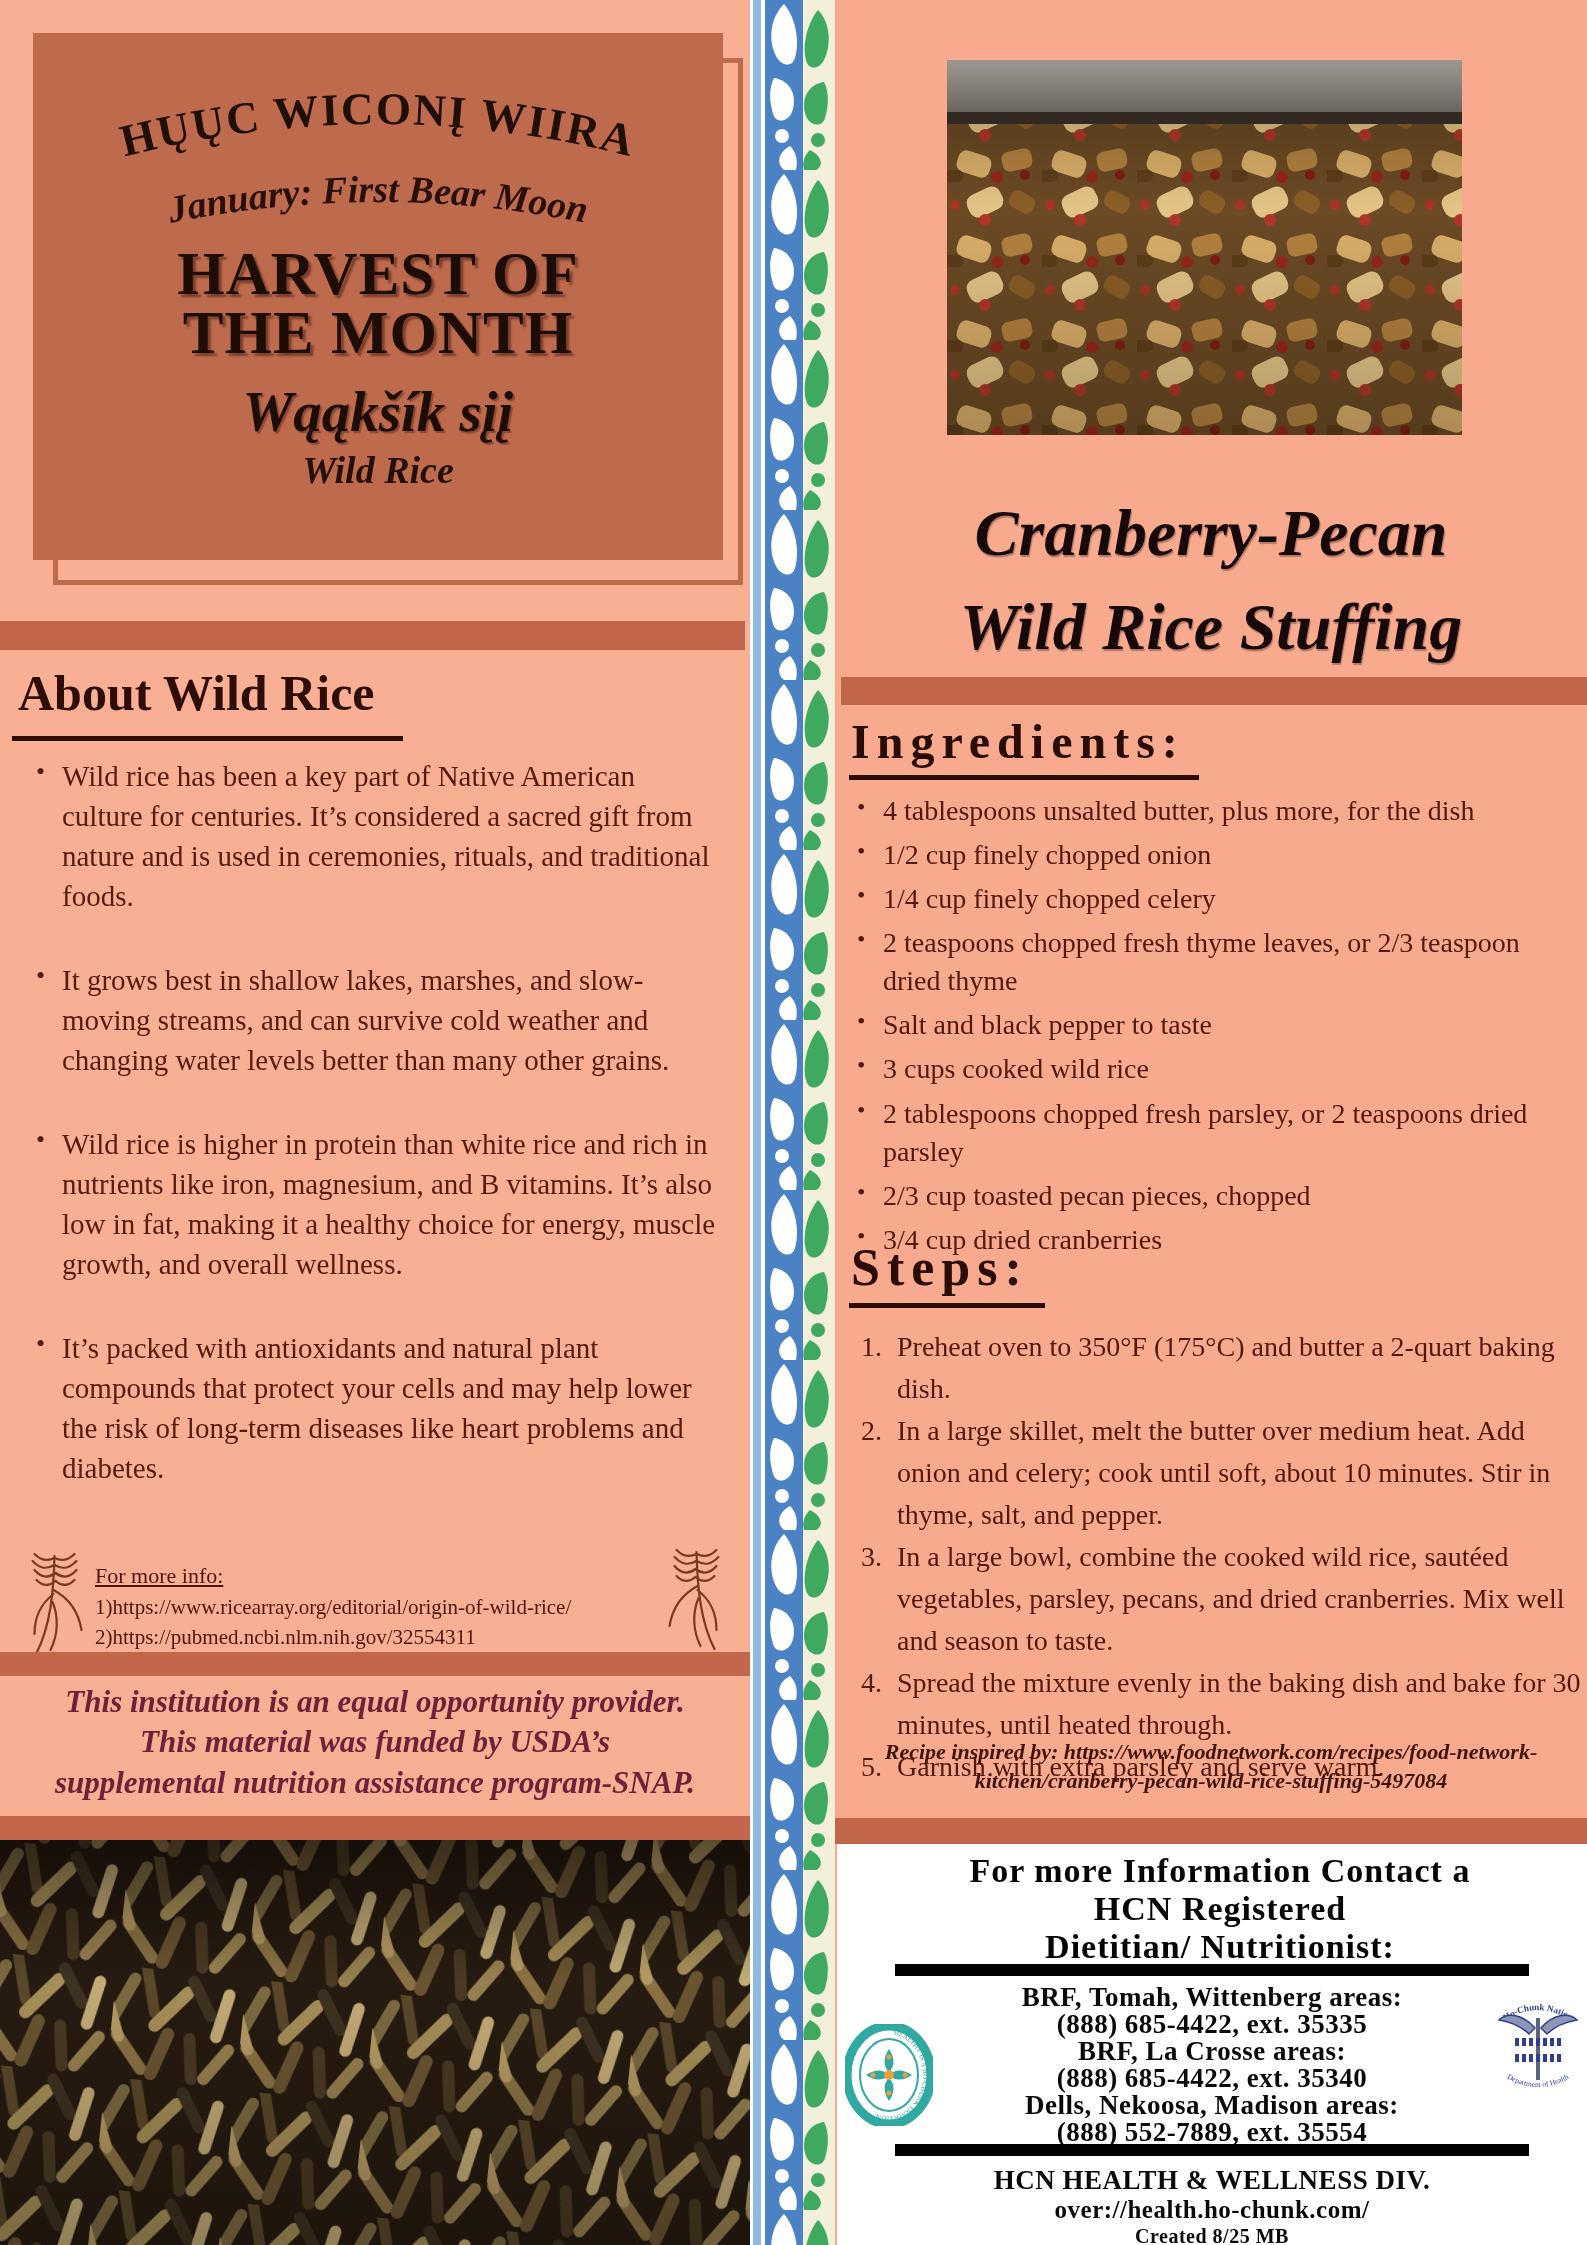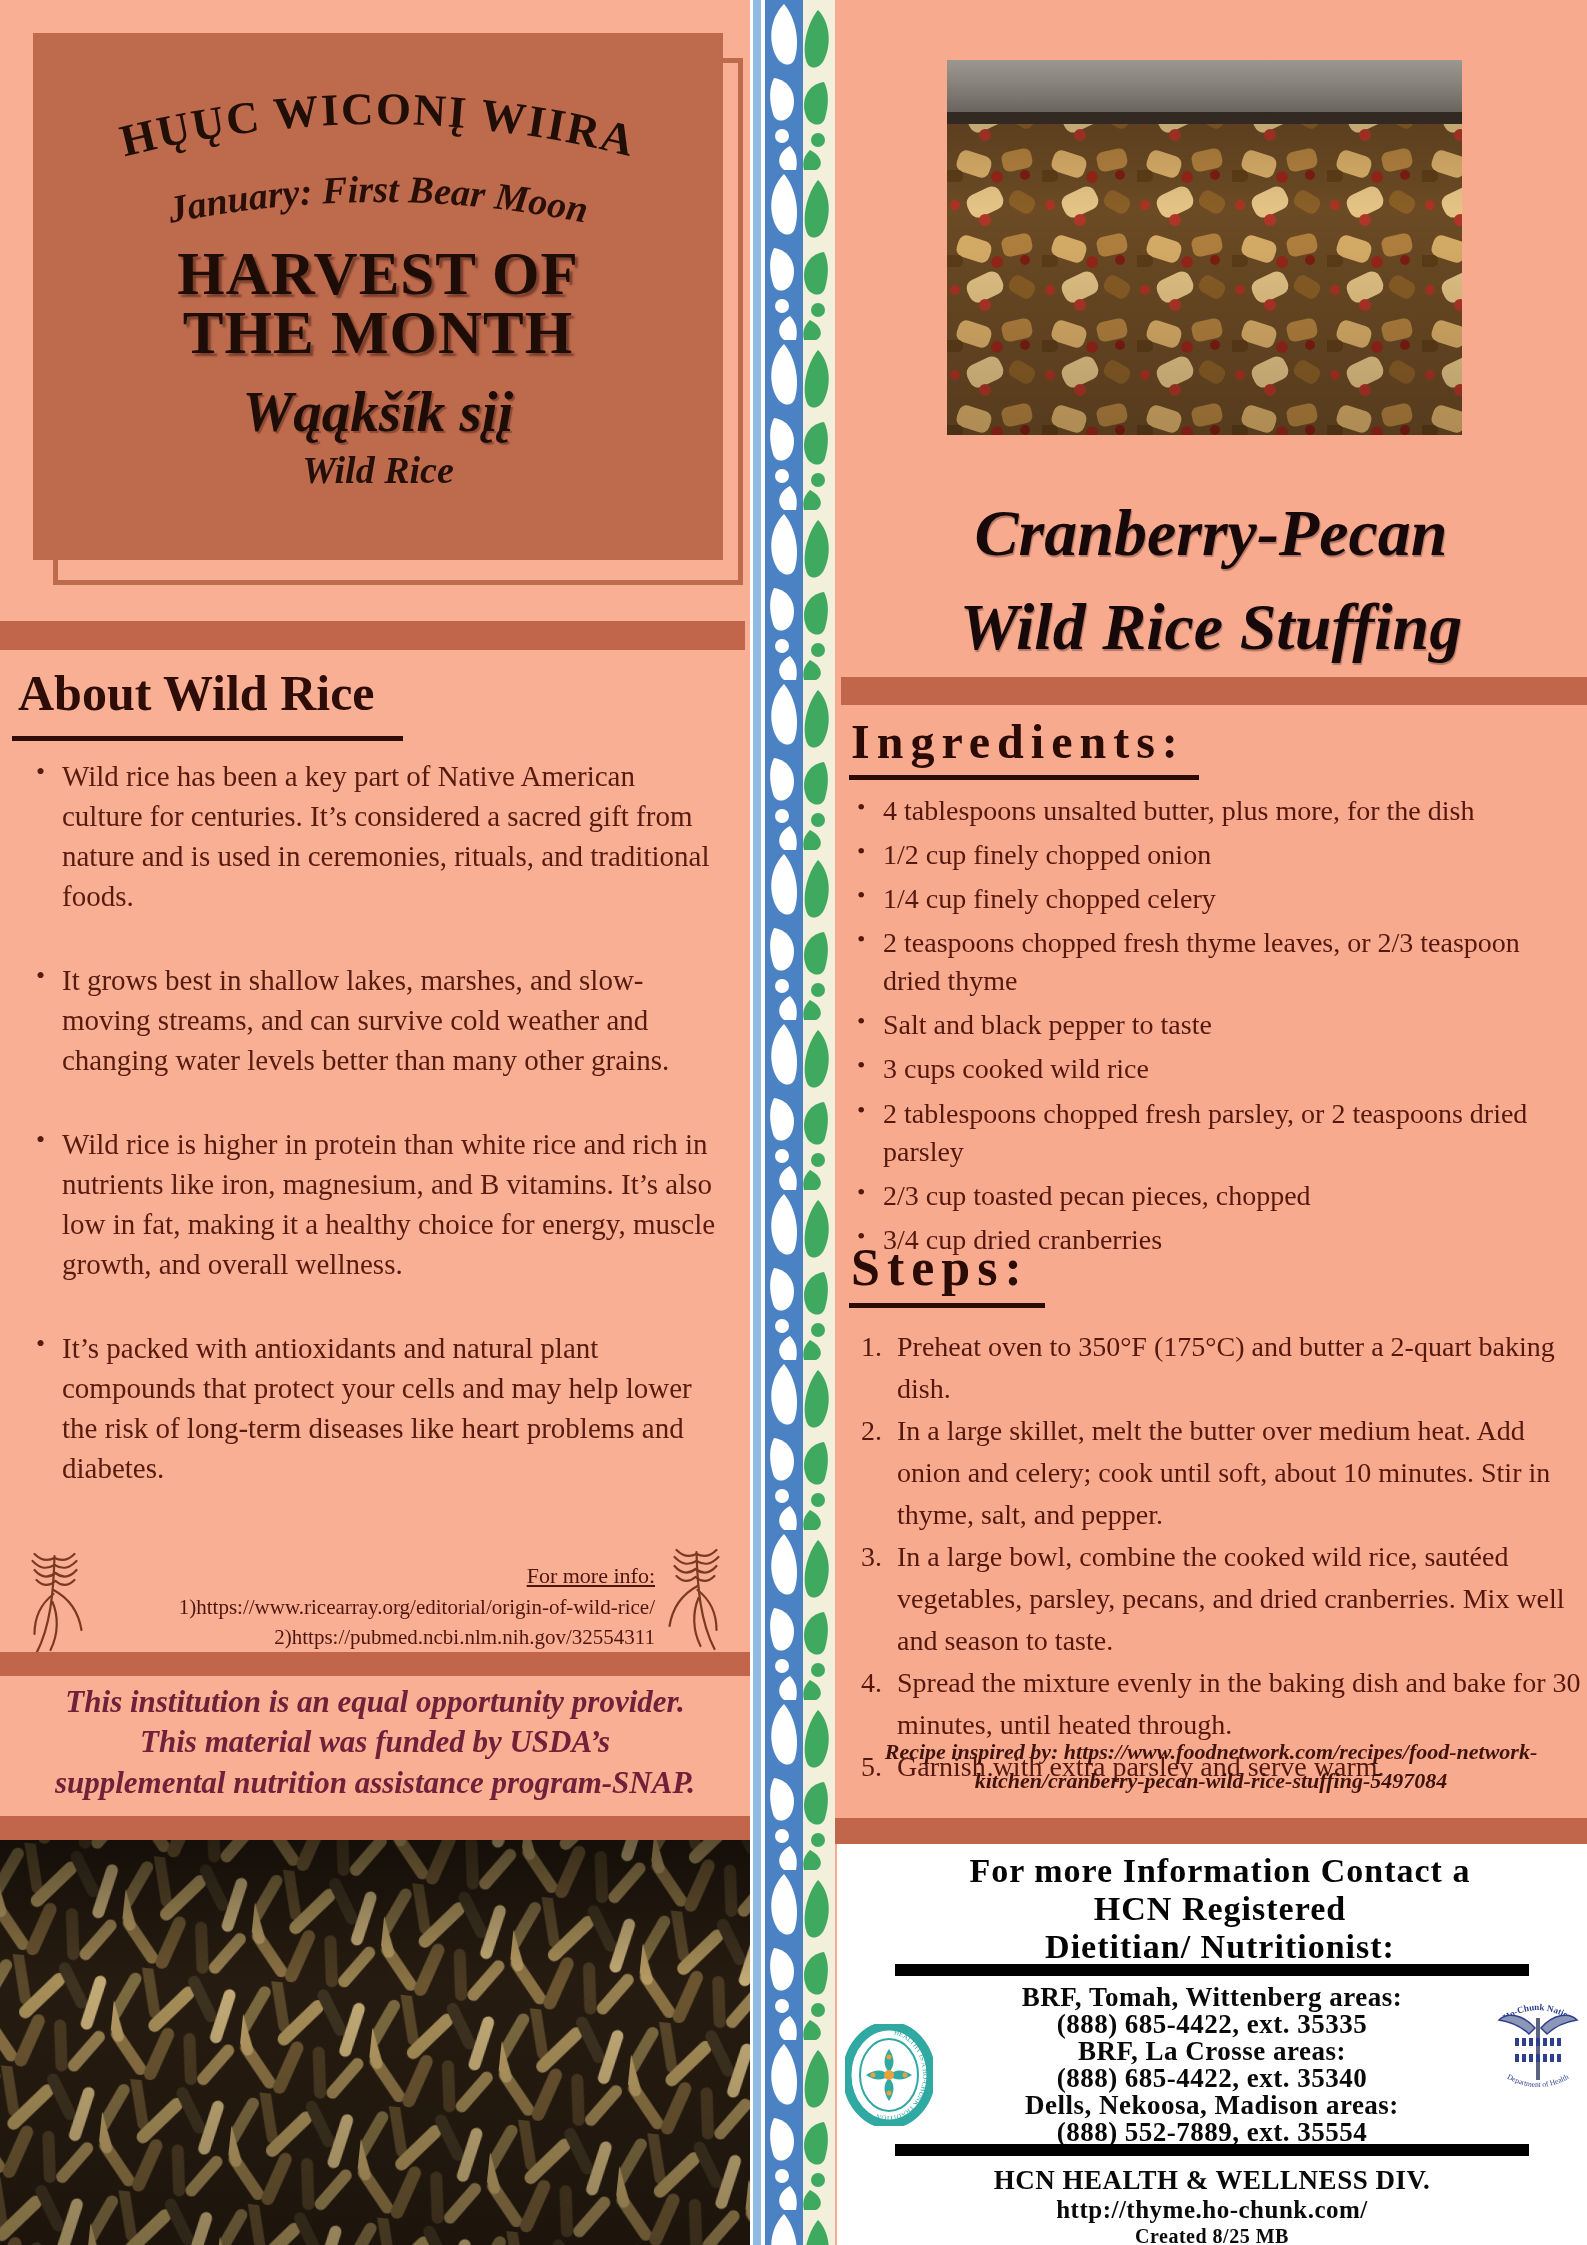--- a/index.html
+++ b/index.html
@@ -26,21 +26,21 @@
   .band{background:#C1664A;}
   #band-l1{left:0;top:621px;width:745px;height:29px;}
   .about-title{left:12px;top:664px;font-size:50px;font-weight:700;color:#2E0D08;
                border-bottom:5px solid #2E0D08;padding:0 28px 14px 6px;}
   .about-list{left:18px;top:756px;width:702px;list-style:none;margin:0;padding:0;
               color:#571B10;font-size:29px;line-height:1.38;}
   .about-list li{position:relative;padding-left:44px;}
   .about-list li + li{margin-top:44px;}
   .about-list li::before{content:"•";position:absolute;left:18px;top:-2px;font-size:26px;}
 
-  .info-block{left:95px;top:1560px;width:560px;text-align:right;color:#4E150E;
+  .info-block{left:95px;top:1560px;width:560px;text-align:left;color:#4E150E;
               font-size:21px;line-height:1.45;}
   .info-label{text-decoration:underline;font-size:22px;}
   .wheat{width:95px;height:105px;}
   #wheat-left{left:6px;top:1550px;}
   #wheat-right{left:650px;top:1546px;transform:scaleX(-1);}
 
   #band-l2{left:0;top:1652px;width:750px;height:24px;}
   .funding{left:0;top:1682px;width:750px;text-align:center;color:#6E2138;
            font-size:31px;font-weight:700;line-height:1.3;font-style:italic;}
   #band-l3{left:0;top:1816px;width:750px;height:24px;}
@@ -346,17 +346,17 @@
       <line x1="22" y1="48" x2="68" y2="48" stroke="#2E3F8F" stroke-width="8" stroke-dasharray="4 3"></line>
       <line x1="22" y1="64" x2="68" y2="64" stroke="#2E3F8F" stroke-width="8" stroke-dasharray="4 3"></line>
       <text font-size="7.5" fill="#2E3F8F" font-family="Liberation Serif, serif" text-anchor="middle">
         <textPath href="#arcBot" startOffset="50%">Department of Health</textPath>
       </text>
     </svg>
 
     <div id="rule2" class="rule"></div>
     <div class="c-foot">
       <div class="cf1">HCN HEALTH &amp; WELLNESS DIV.</div>
-      <div class="cf2">http://thyme.ho-chunk.com/</div>
+      <div class="cf2">over://health.ho-chunk.com/</div>
       <div class="cf3">Created 8/25 MB</div>
     </div>
   </div>
 </div>
 
 </body></html>

